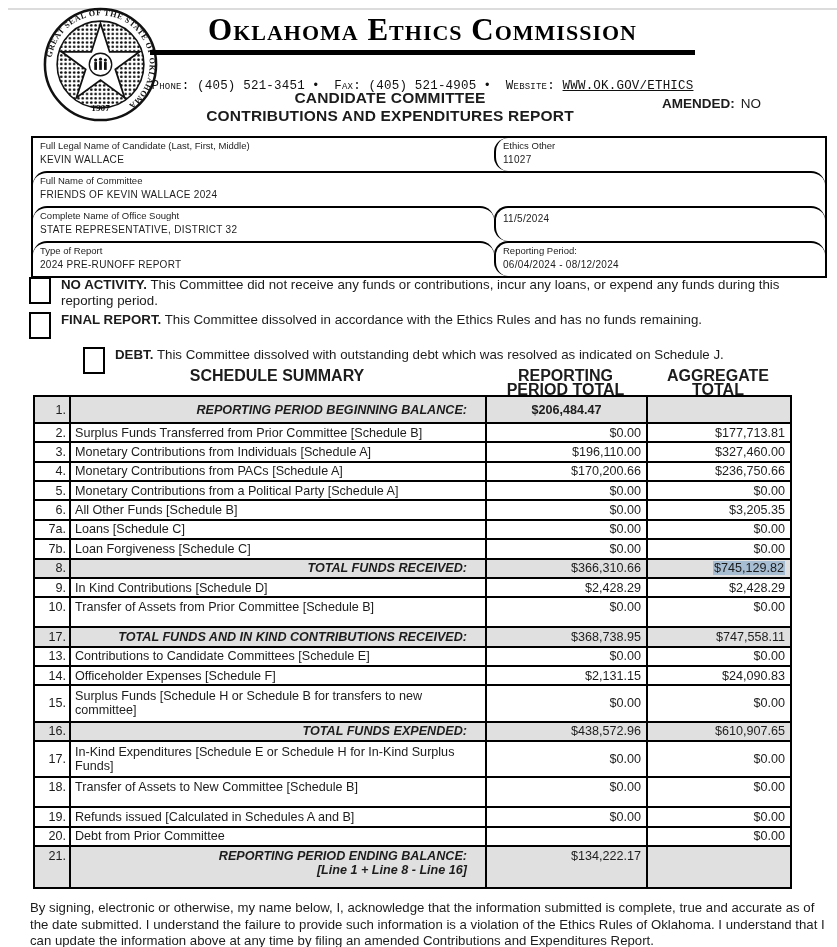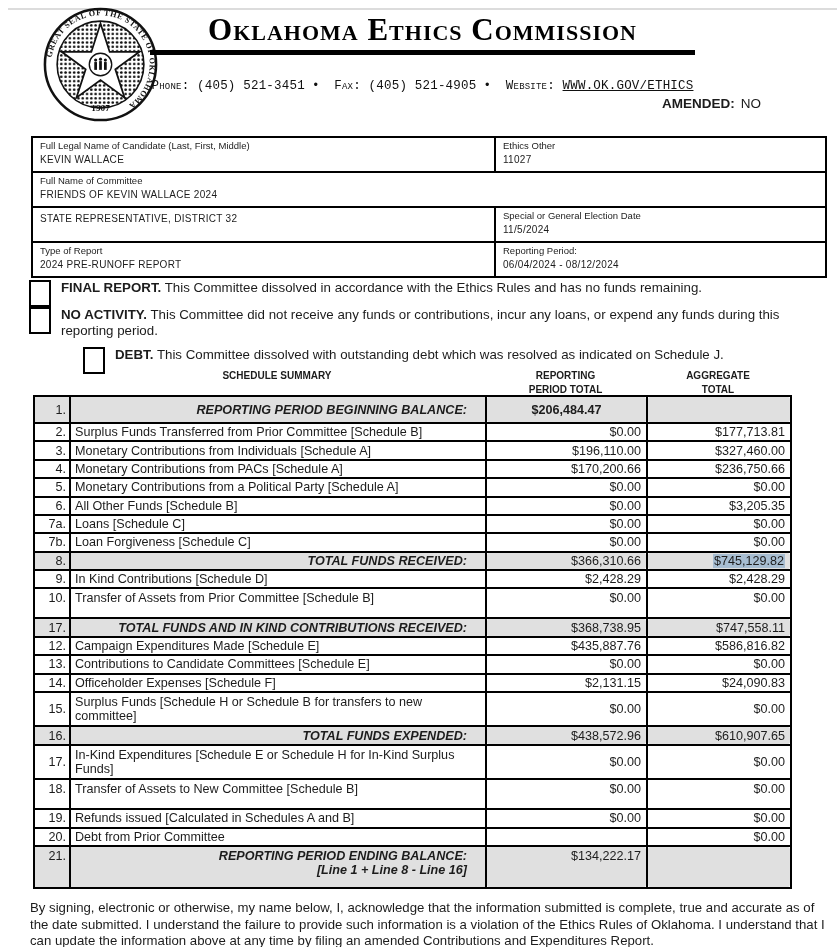--- a/index.html
+++ b/index.html
@@ -19,51 +19,51 @@
   .website{text-decoration:underline;cursor:pointer;}
   .report-title{position:absolute;top:89px;left:0;width:780px;text-align:center;
                 font-weight:bold;font-size:15.5px;line-height:17.5px;letter-spacing:0.2px;}
   .amended{position:absolute;top:96px;left:662px;font-size:13.5px;white-space:nowrap;}
   .amended .lab{font-weight:bold;}
   .amended .val{font-weight:normal;margin-left:6px;}
 
   
   .info-table{position:absolute;top:136px;left:31px;width:792px;border:2px solid #000;
               display:grid;grid-template-columns:461px 1fr;background:#fff;}
-  .ic{padding:2px 0 3px 7px;min-height:28px;}
+  .ic{padding:2px 0 3px 7px;min-height:28px;border-radius:14px;}
   .ic.bt{border-top:2px solid #000;}
   .ic.bl{border-left:2px solid #000;}
   .ic.span2{grid-column:1 / span 2;}
   .flabel{font-size:9.5px;}
   .fvalue{font-size:10px;margin-top:3px;letter-spacing:0.3px;}
 
   
   .checkboxes{position:absolute;top:277px;left:29px;width:786px;}
   .cb-row{display:flex;align-items:flex-start;}
   .cb-row2{margin-top:3px;}
   .cb-row3{margin-top:8px;margin-left:54px;}
   .cb-box{width:18px;height:23px;border:2px solid #000;flex:none;background:#fff;}
   .cb-text{margin-left:10px;font-size:13.3px;line-height:16px;width:745px;}
   .cb-row3 .cb-text{width:auto;}
   .cb-title{font-weight:bold;}
 
   
   .sched-head{position:absolute;top:369px;left:33px;width:757px;height:26px;
-              font-weight:bold;font-size:10px;line-height:13.5px;text-align:center;}
+              font-weight:bold;font-size:16px;line-height:13.5px;text-align:center;}
   .sh{position:absolute;top:0;}
   .sh-label{left:36px;width:416px;}
   .sh-rep{left:452px;width:161px;}
   .sh-agg{left:613px;width:144px;}
 
   .sum-table{position:absolute;top:395px;left:33px;}
   table{border-collapse:collapse;table-layout:fixed;width:757px;height:494px;}
   td{border:2px solid #000;font-size:12.6px;padding:0;overflow:hidden;vertical-align:middle;background:#fff;}
   td.num{text-align:right;padding-right:3px;}
   td.lbl{padding-left:4px;}
-  td.val{text-align:right;padding-right:5px;border-radius:6px;}
+  td.val{text-align:right;padding-right:5px;}
   tr.total td{background:#e0e0e0;}
   tr.total td.lbl{text-align:right;font-weight:bold;padding-right:18px;font-style:italic;}
   td.center-val{text-align:center;font-weight:bold;padding-right:0;}
   tr.r1{height:27px;}
   tr.tall{height:30px;}
   tr.tall td{vertical-align:top;padding-top:2px;}
   tr.r21{height:42px;}
   tr.r21 td{vertical-align:top;padding-top:2px;}
   .lbl2{font-weight:bold;}
   .sel{background:#a7bdd1;padding:0 1px;}
@@ -109,68 +109,72 @@
     <div class="contact">
       <span>Phone:</span>
       <span>(405) 521-3451</span><span class="bullet">•</span>
       <span>Fax:</span>
       <span>(405) 521-4905</span><span class="bullet">•</span>
       <span>Website:</span>
       <span class="website">WWW.OK.GOV/ETHICS</span>
     </div>
   </div>
 
+  <div class="report-title">
+    <div>CANDIDATE COMMITTEE</div>
+    <div>CONTRIBUTIONS AND EXPENDITURES REPORT</div>
+  </div>
 
   <div class="amended">
     <span class="lab">AMENDED:</span><span class="val">NO</span>
   </div>
 
   <div class="info-table">
     <div class="ic">
       <div class="flabel">Full Legal Name of Candidate (Last, First, Middle)</div>
       <div class="fvalue">KEVIN WALLACE</div>
     </div>
     <div class="ic bl">
       <div class="flabel">Ethics Other</div>
       <div class="fvalue">11027</div>
     </div>
     <div class="ic bt span2">
       <div class="flabel">Full Name of Committee</div>
       <div class="fvalue">FRIENDS OF KEVIN WALLACE 2024</div>
     </div>
     <div class="ic bt">
+      <div class="flabel">Complete Name of Office Sought</div>
       <div class="fvalue">STATE REPRESENTATIVE, DISTRICT 32</div>
     </div>
     <div class="ic bt bl">
-      <div class="flabel">Special or General Election Date</div>
       <div class="fvalue">11/5/2024</div>
     </div>
     <div class="ic bt">
       <div class="flabel">Type of Report</div>
       <div class="fvalue">2024 PRE-RUNOFF REPORT</div>
     </div>
     <div class="ic bt bl">
       <div class="flabel">Reporting Period:</div>
       <div class="fvalue">06/04/2024 - 08/12/2024</div>
     </div>
   </div>
 
   <div class="checkboxes">
+    <div class="cb-row">
+      <div class="cb-box"></div>
+      <div class="cb-text">
+        <span class="cb-title">NO ACTIVITY.</span>
+        <span>This Committee did not receive any funds or contributions, incur any loans, or expend any funds during this reporting period.</span>
+      </div>
+    </div>
     <div class="cb-row cb-row2">
       <div class="cb-box"></div>
       <div class="cb-text">
         <span class="cb-title">FINAL REPORT.</span>
         <span>This Committee dissolved in accordance with the Ethics Rules and has no funds remaining.</span>
-      </div>
-    </div>
-    <div class="cb-row">
-      <div class="cb-box"></div>
-      <div class="cb-text">
-        <span class="cb-title">NO ACTIVITY.</span>
-        <span>This Committee did not receive any funds or contributions, incur any loans, or expend any funds during this reporting period.</span>
       </div>
     </div>
     <div class="cb-row cb-row3">
       <div class="cb-box"></div>
       <div class="cb-text">
         <span class="cb-title">DEBT.</span>
         <span>This Committee dissolved with outstanding debt which was resolved as indicated on Schedule J.</span>
       </div>
     </div>
   </div>
@@ -262,26 +266,20 @@
         <td class="val">$0.00</td>
         <td class="val">$0.00</td>
       </tr>
       <tr class="total">
         <td class="num">17.</td>
         <td class="lbl">TOTAL FUNDS AND IN KIND CONTRIBUTIONS RECEIVED:</td>
         <td class="val">$368,738.95</td>
         <td class="val">$747,558.11</td>
       </tr>
       <tr>
-        <td class="num">12.</td>
-        <td class="lbl">Campaign Expenditures Made [Schedule E]</td>
-        <td class="val">$435,887.76</td>
-        <td class="val">$586,816.82</td>
-      </tr>
-      <tr>
         <td class="num">13.</td>
         <td class="lbl">Contributions to Candidate Committees [Schedule E]</td>
         <td class="val">$0.00</td>
         <td class="val">$0.00</td>
       </tr>
       <tr>
         <td class="num">14.</td>
         <td class="lbl">Officeholder Expenses [Schedule F]</td>
         <td class="val">$2,131.15</td>
         <td class="val">$24,090.83</td>

